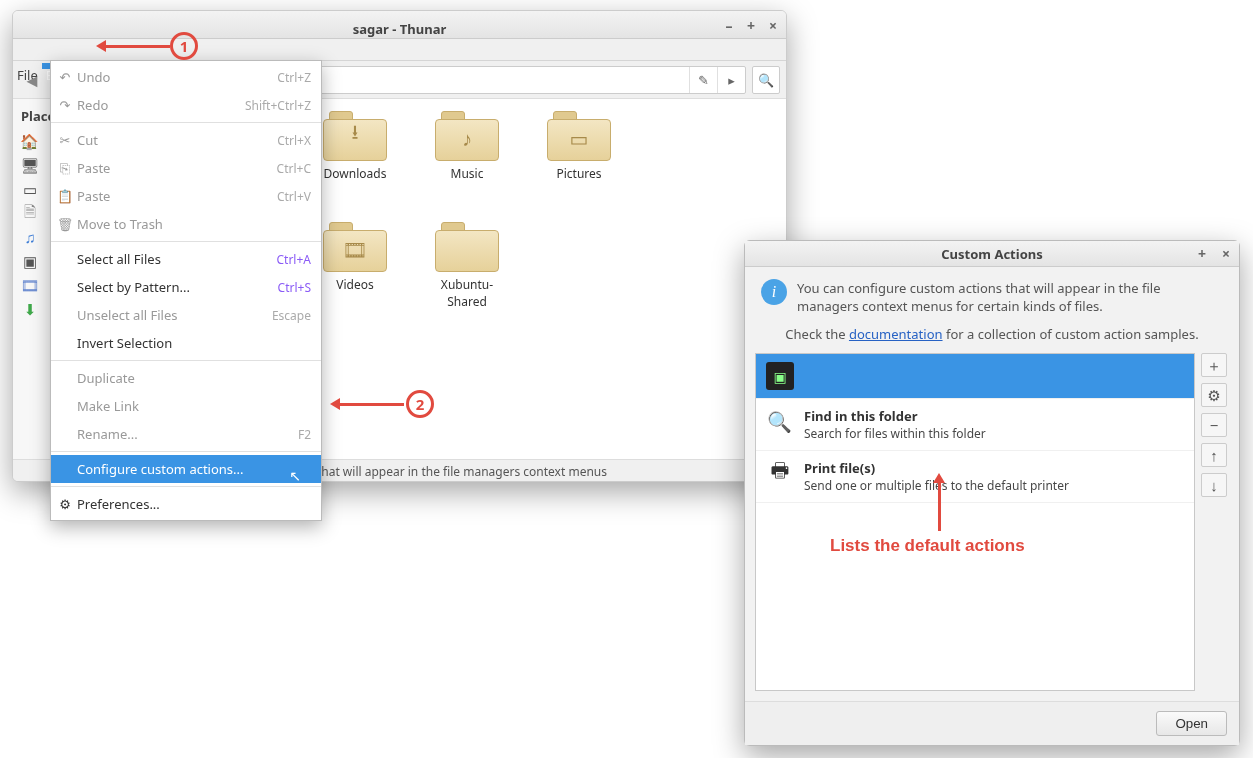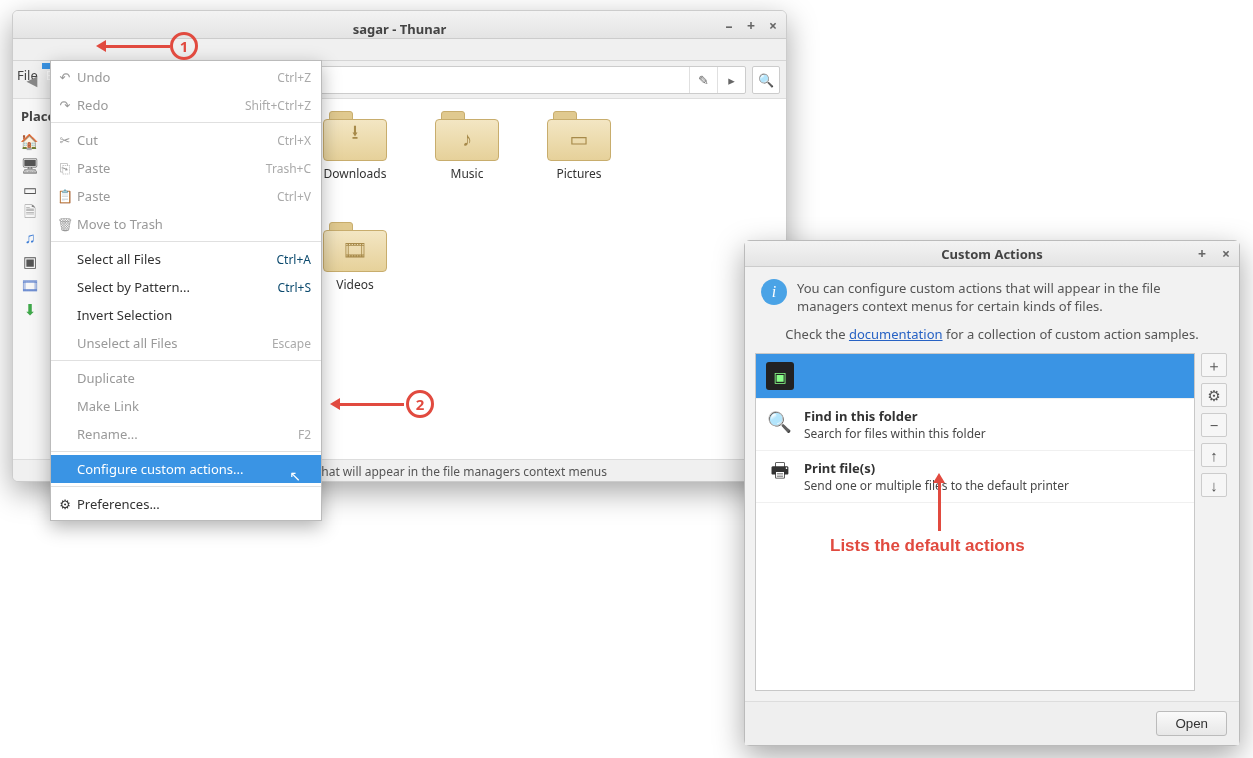--- a/index.html
+++ b/index.html
@@ -117,21 +117,21 @@
   }
   .dd-item {
     display:flex; align-items:center;
     padding:5px 10px 5px 26px;
     color:#999;
     position:relative;
     font-size:13px;
   }
   .dd-item.enabled { color:#333; }
   .dd-item .accel { margin-left:auto; color:#aaa; font-size:12px;}
-  .dd-item.enabled .accel { color:#0c4a6e; }
+  .dd-item.enabled .accel { color:#8b5cf6; }
   .dd-item .dd-icon { position:absolute; left:6px; width:16px;text-align:center;font-size:13px;}
   .dd-sep { height:1px; background:#e0e0e0; margin:3px 0; }
   .dd-item.sel { background:#3a94e4; color:#fff; }
   .dd-cursor { position:absolute; right:20px; bottom:-2px; font-size:14px; color:#111;}
 
   
   .annot { position:absolute; z-index:50; }
   .circle-badge {
     width:28px;height:28px;border:3px solid #e14a3f;border-radius:50%;
     display:flex;align-items:center;justify-content:center;
@@ -323,20 +323,28 @@
             <div>Templates</div>
           </div>
           <div class="folder">
             <div class="folder-icon">
               <div class="tab"></div>
               <div class="body"></div>
               <div class="glyph">🎞</div>
             </div>
             <div>Videos</div>
           </div>
+          <div class="folder">
+            <div class="folder-icon">
+              <div class="tab"></div>
+              <div class="body"></div>
+              <div class="glyph"></div>
+            </div>
+            <div>Xubuntu-Shared</div>
+          </div>
         </div>
     </div>
   </div>
 
   <div class="statusbar">
     <span style="width:170px"></span>
     <span>Setup custom actions that will appear in the file managers context menus</span>
   </div>
 </div>
 
@@ -353,46 +361,46 @@
     </div>
     <div class="dd-sep"></div>
     <div class="dd-item">
       <span class="dd-icon">✂</span>
       <span>Cut</span>
       <span class="accel">Ctrl+X</span>
     </div>
     <div class="dd-item">
       <span class="dd-icon">⎘</span>
       <span>Paste</span>
-      <span class="accel">Trash+C</span>
+      <span class="accel">Ctrl+C</span>
     </div>
     <div class="dd-item">
       <span class="dd-icon">📋</span>
       <span>Paste</span>
       <span class="accel">Ctrl+V</span>
     </div>
     <div class="dd-item">
       <span class="dd-icon">🗑</span>
       <span>Move to Trash</span>
     </div>
     <div class="dd-sep"></div>
     <div class="dd-item enabled">
       <span>Select all Files</span>
       <span class="accel">Ctrl+A</span>
     </div>
     <div class="dd-item enabled">
       <span>Select by Pattern...</span>
       <span class="accel">Ctrl+S</span>
     </div>
+    <div class="dd-item">
+      <span>Unselect all Files</span>
+      <span class="accel">Escape</span>
+    </div>
     <div class="dd-item enabled">
       <span>Invert Selection</span>
-    </div>
-    <div class="dd-item">
-      <span>Unselect all Files</span>
-      <span class="accel">Escape</span>
     </div>
     <div class="dd-sep"></div>
     <div class="dd-item">
       <span>Duplicate</span>
     </div>
     <div class="dd-item">
       <span>Make Link</span>
     </div>
     <div class="dd-item">
       <span>Rename...</span>

